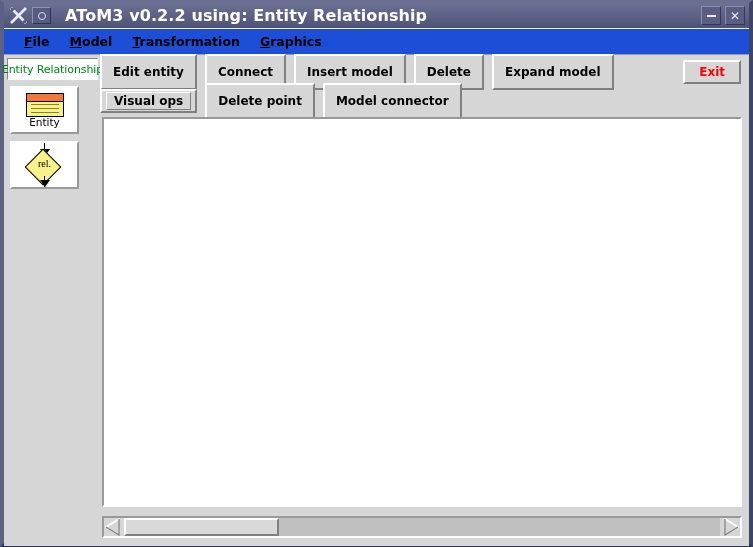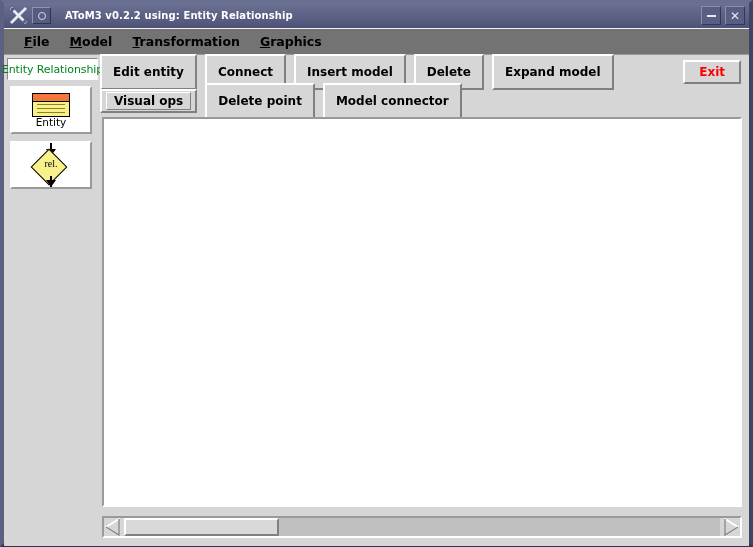--- a/index.html
+++ b/index.html
@@ -56,21 +56,21 @@
     margin-left: 1px;
   }
   .tb-menubtn .circle {
     width: 8px; height: 8px;
     border: 1.4px solid #d8daea;
     border-radius: 50%;
     box-sizing: border-box;
   }
   #title-text {
     color: #ffffff;
-    font-size: 10px;
+    font-size: 16px;
     font-weight: bold;
     margin-left: 14px;
     letter-spacing: 0.1px;
     white-space: nowrap;
   }
   .tb-spacer { flex: 1 1 auto; }
   .tb-btn {
     width: 20px; height: 19px;
     box-sizing: border-box;
     border: 1px solid #898ead;
@@ -91,21 +91,21 @@
     background: #e8eaf4;
   }
 
   
   #menubar {
     position: absolute;
     left: 0; top: 25px;
     width: 745px;
     height: 27px;
     box-sizing: border-box;
-    background: #737373;
+    background: #1d4ed8;
     border-top: 1px solid #f2f2f2;
     border-bottom: 1px solid #9a9a9a;
     display: flex;
     align-items: center;
     padding-left: 10px;
   }
   .menu-item {
     font-size: 12.5px;
     font-weight: bold;
     color: #000000;
@@ -186,21 +186,21 @@
     font-size: 11px;
     display: flex;
     align-items: center;
     justify-content: center;
     white-space: nowrap;
     letter-spacing: -0.1px;
   }
   .palette-item {
     position: absolute;
     left: 6px;
-    width: 82px;
+    width: 69px;
     box-sizing: border-box;
     background: #ffffff;
     border: 2px solid;
     border-color: #ffffff #9a9a9a #9a9a9a #ffffff;
     display: flex;
     align-items: center;
     justify-content: center;
   }
   #palette-entity { top: 31px; height: 48px; }
   #palette-relation { top: 86px; height: 48px; font-family: Liberation Serif, serif; }

